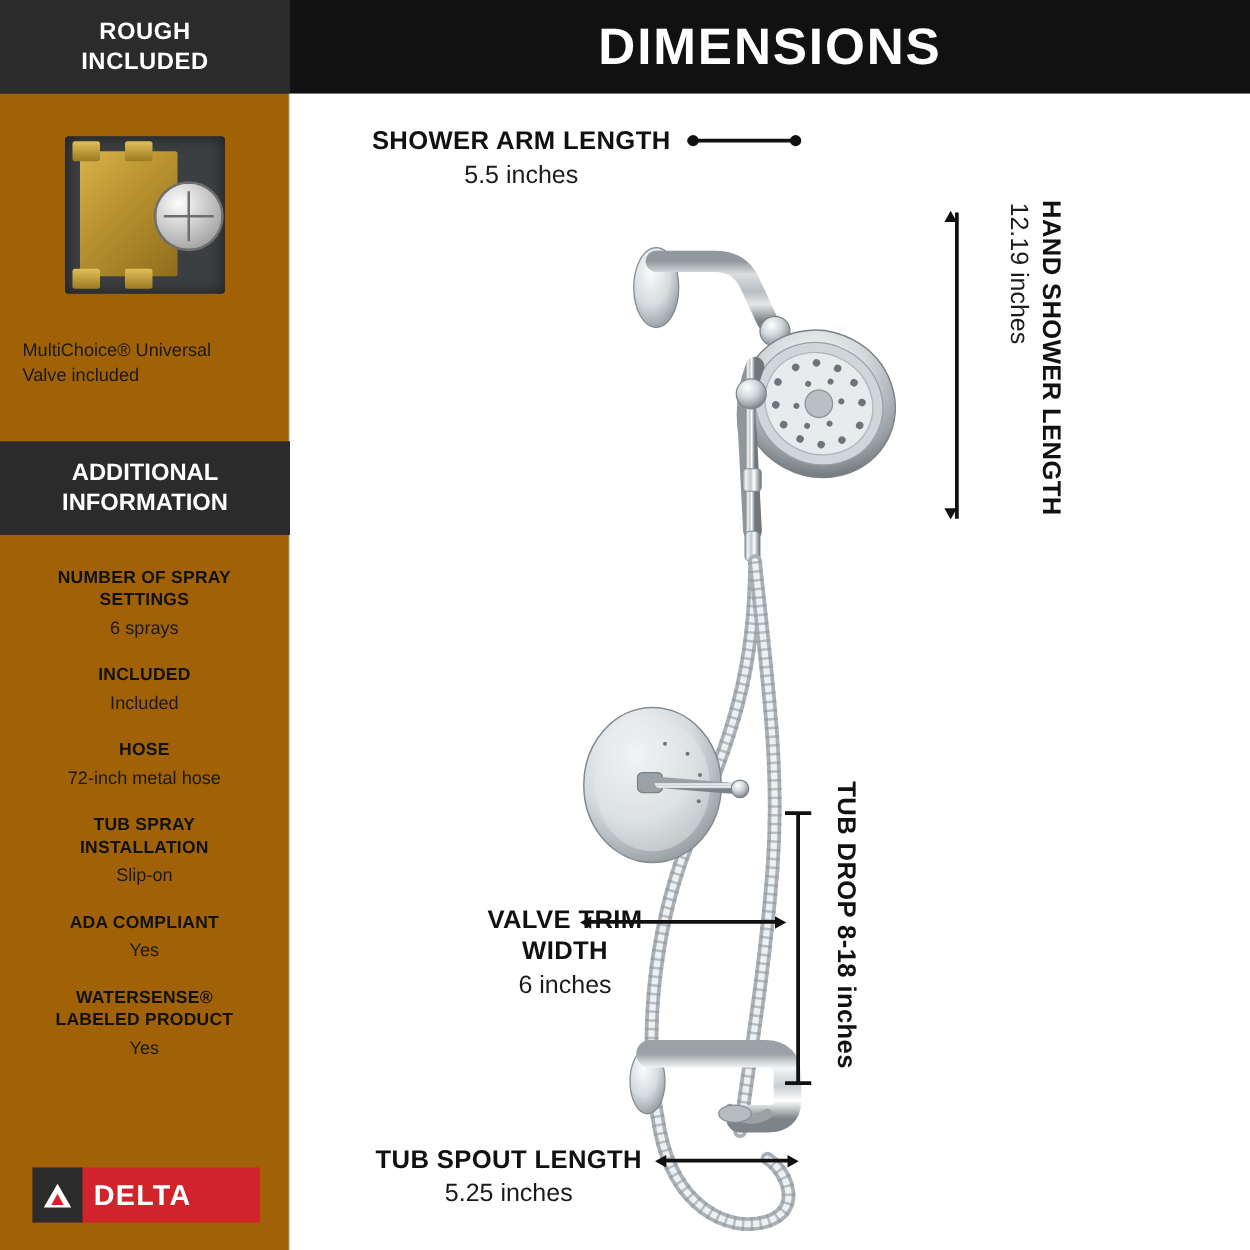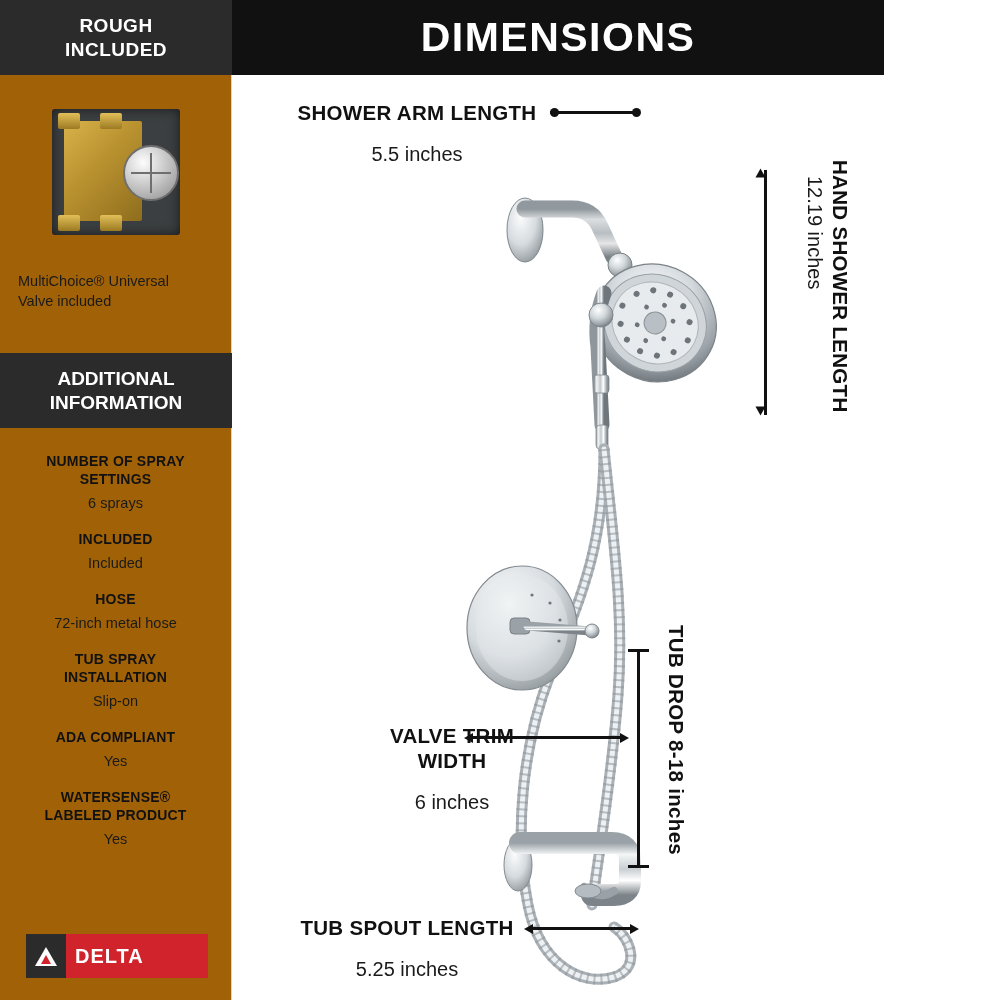--- a/index.html
+++ b/index.html
@@ -189,32 +189,32 @@
     top: 8px;
     width: 0;
     height: 0;
     border-left: 5px solid transparent;
     border-right: 5px solid transparent;
     border-bottom: 9px solid #d0232b;
   }
   .delta-word {
     color: #ffffff;
     font-weight: bold;
-    font-size: 20px;
+    font-size: 23px;
     letter-spacing: 1px;
     margin-left: 9px;
     font-family: "Liberation Sans", sans-serif;
   }
 
   
   .topbar {
     position: absolute;
     left: 232px;
     top: 0;
-    width: 652px;
+    width: 768px;
     height: 75px;
     background: #111111;
     color: #ffffff;
     display: flex;
     align-items: center;
     justify-content: center;
   }
   .topbar-title {
     font-weight: bold;
     font-size: 41px;
@@ -237,21 +237,21 @@
     font-weight: bold;
     font-size: 20.5px;
     color: #111111;
     letter-spacing: .3px;
     line-height: 25px;
   }
   .callout .c-value {
     font-size: 20px;
     color: #1a1a1a;
     line-height: 26px;
-    margin-top: 16px;
+    margin-top: 2px;
   }
   .vertical .c-title,
   .vertical .c-value {
     writing-mode: vertical-rl;
     text-orientation: mixed;
   }
   .vert-wrap {
     display: flex;
     flex-direction: row;
     align-items: flex-start;

